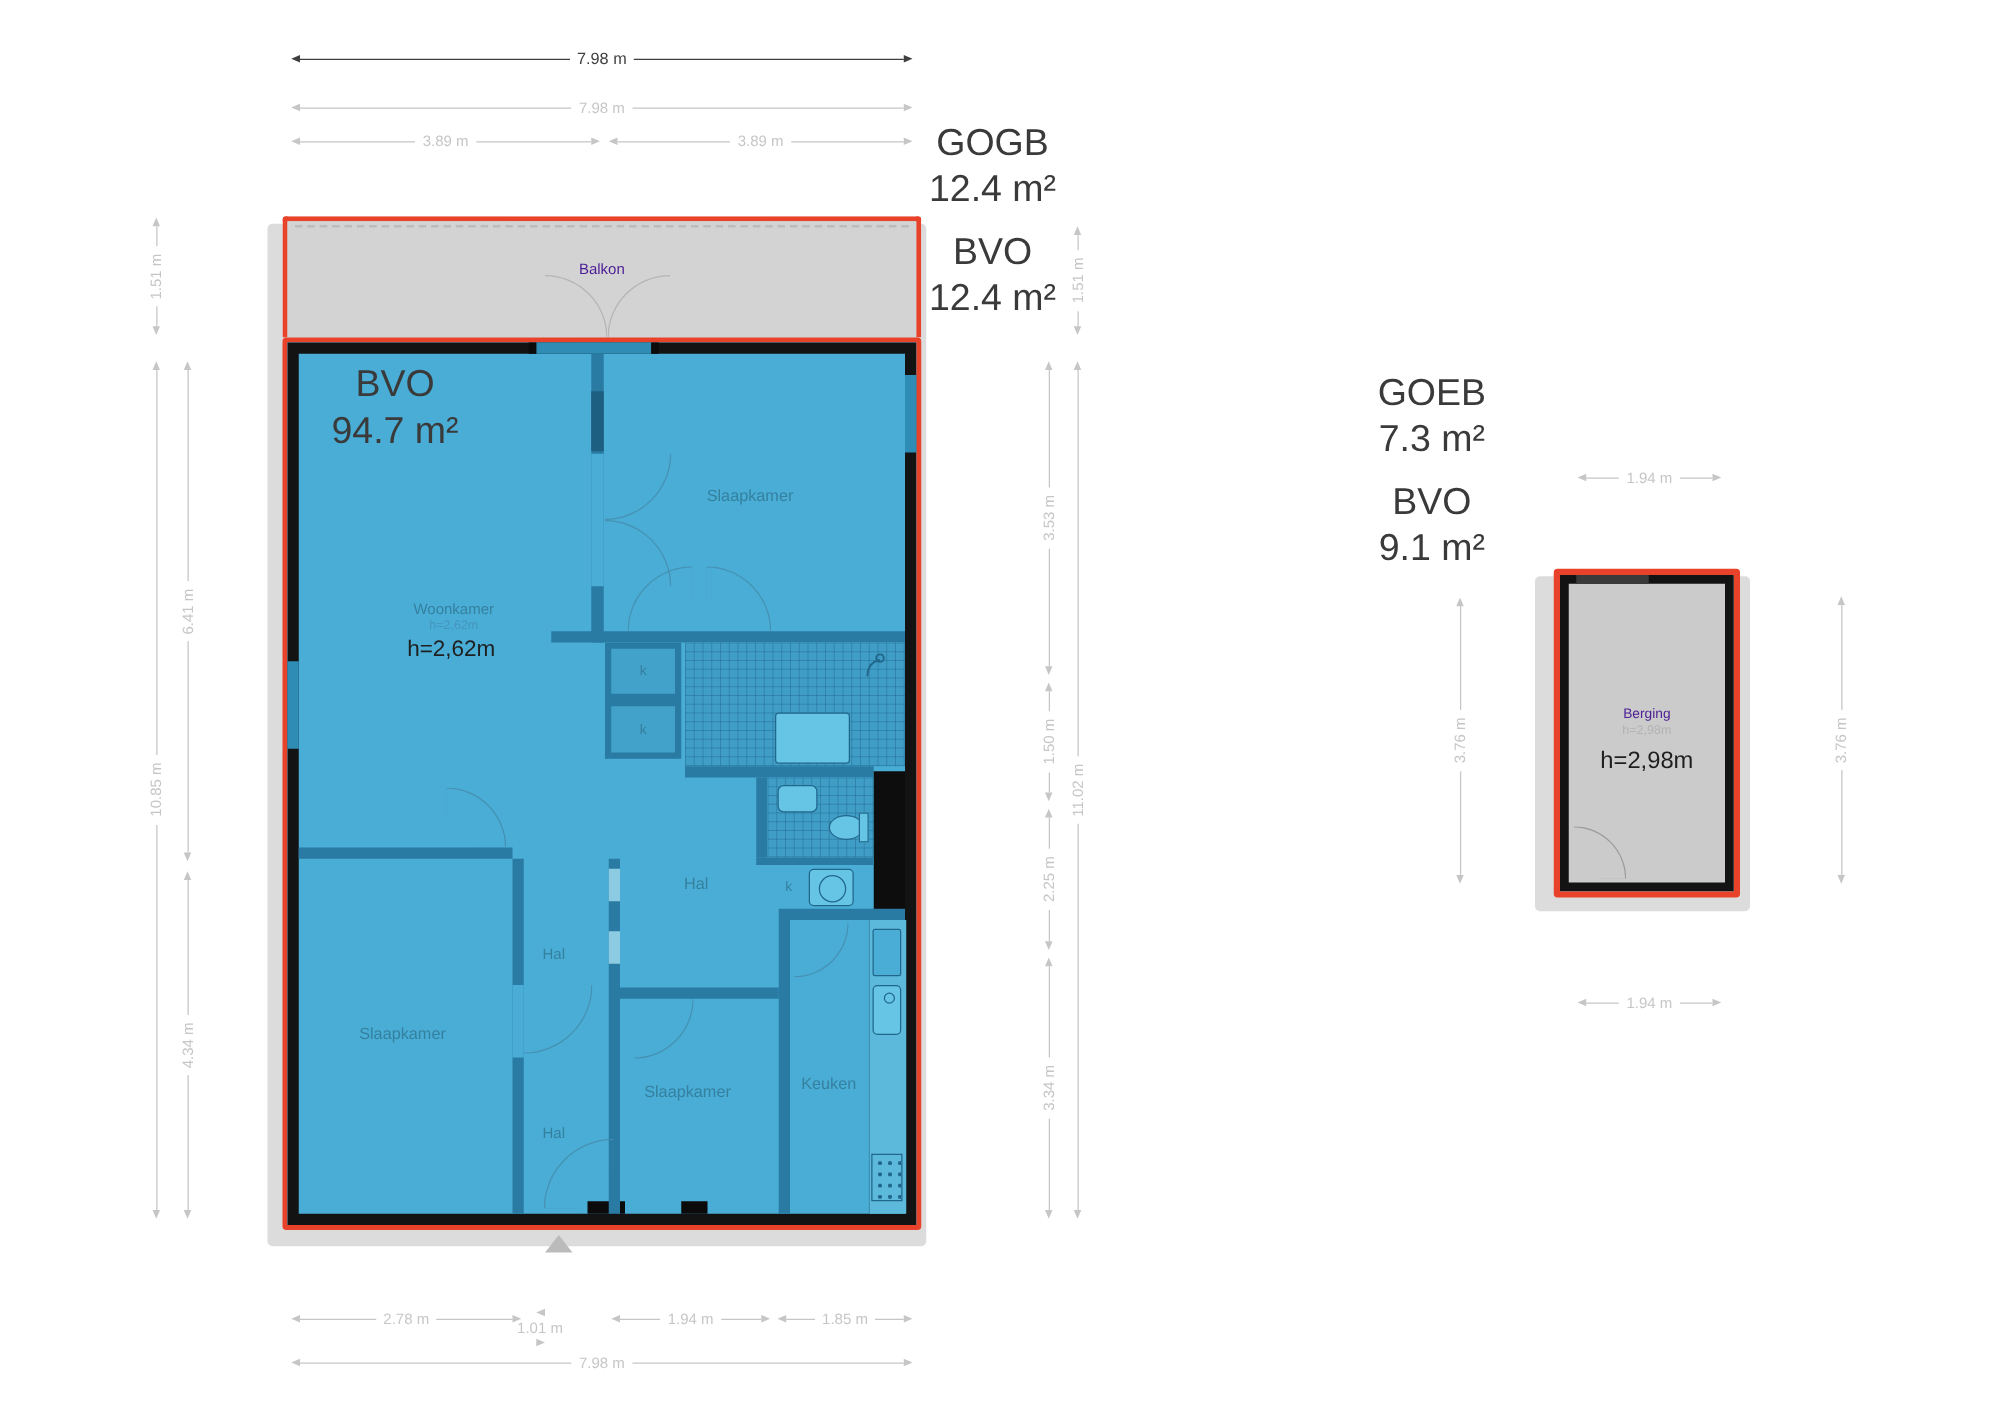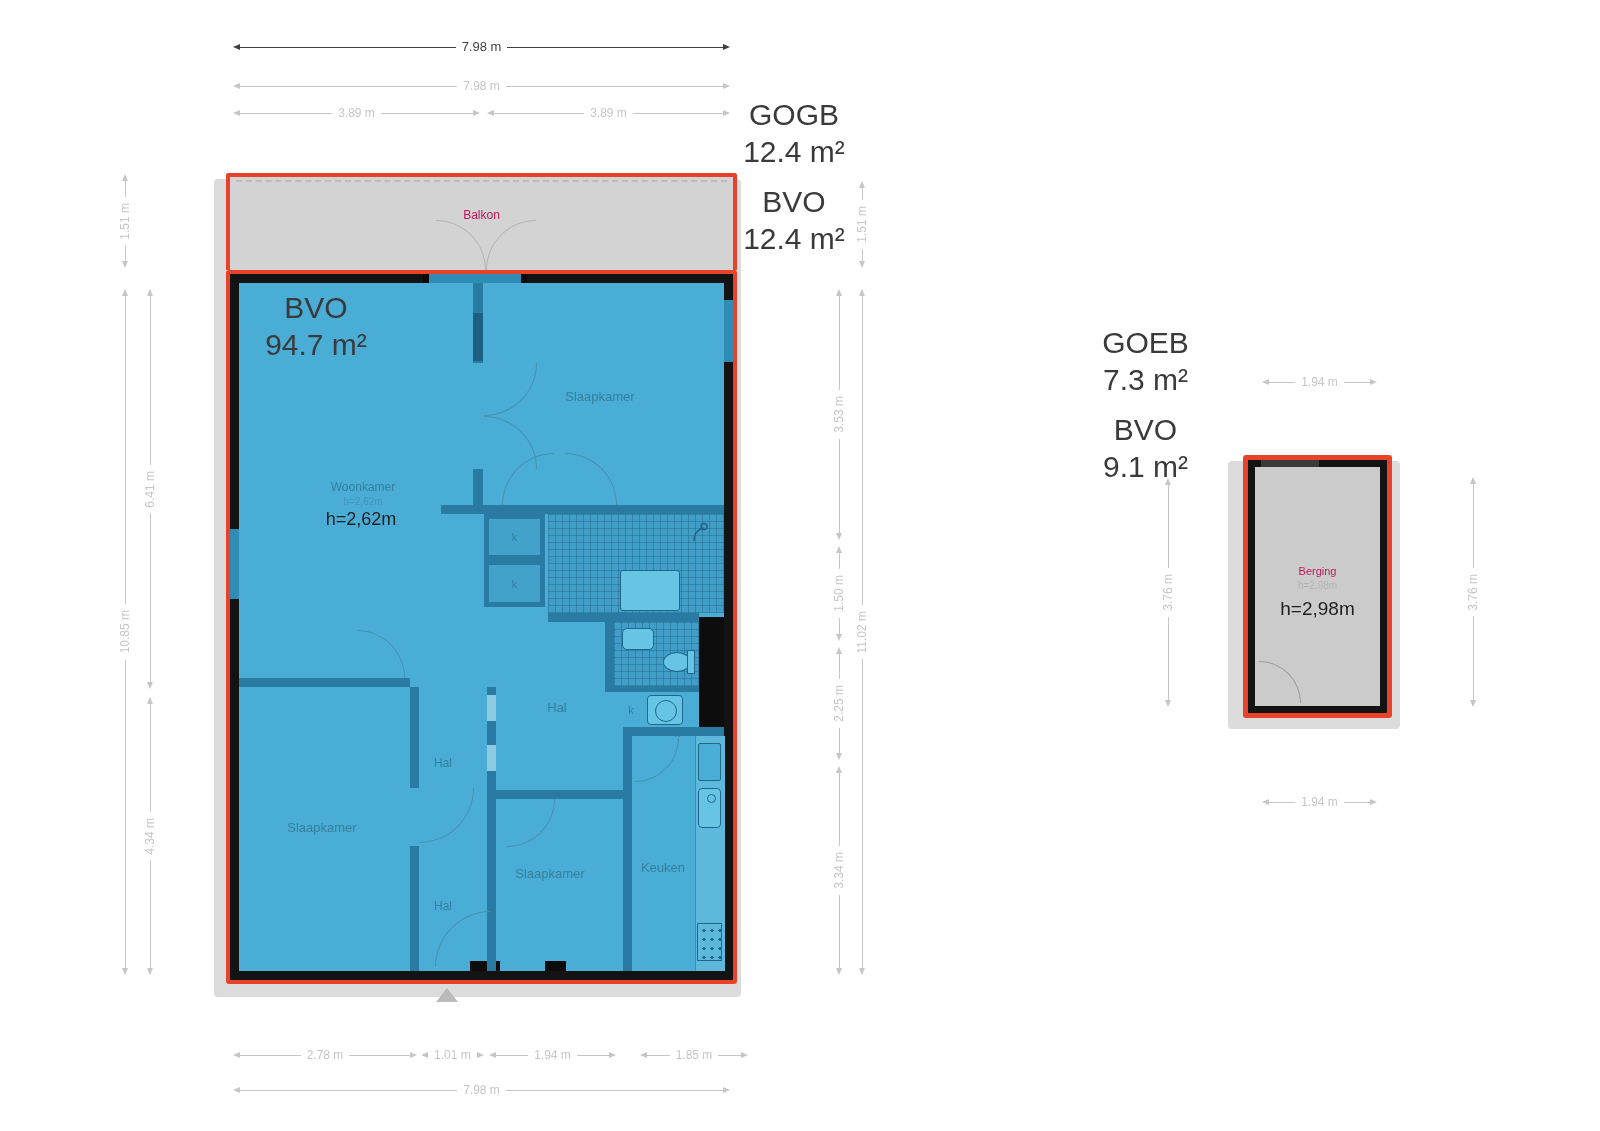--- a/index.html
+++ b/index.html
@@ -24,21 +24,21 @@
   .areas{position:absolute;text-align:center;color:var(--label);font-size:30px;line-height:37px;white-space:nowrap;}
   .areas .pair + .pair{margin-top:13px;}
   
   .backing{position:absolute;background:#dcdcdc;border-radius:4px;}
   .balcony{position:absolute;background:var(--gray);border:4px solid var(--red);border-bottom:none;border-radius:3px 3px 0 0;}
   .plan{position:absolute;border:4px solid var(--red);border-radius:3px;}
   .walls{position:relative;width:100%;height:100%;border:9px solid var(--black);background:var(--blue);box-sizing:border-box;}
   .swalls{position:relative;width:100%;height:100%;border:7px solid var(--black);background:var(--sgray);box-sizing:border-box;}
   .wall{position:absolute;background:var(--wall);}
   .rlbl{position:absolute;transform:translate(-50%,-50%);font-size:13px;color:var(--room);white-space:nowrap;}
-  .glbl{position:absolute;transform:translate(-50%,-50%);font-size:12px;color:#be185d;white-space:nowrap;}
+  .glbl{position:absolute;transform:translate(-50%,-50%);font-size:12px;color:#4c1d95;white-space:nowrap;}
   .klbl{position:absolute;transform:translate(-50%,-50%);font-size:11px;color:var(--room);}
   .hbig{position:absolute;transform:translate(-50%,-50%);font-size:18px;color:#1f1f1f;white-space:nowrap;}
   .hsmall{position:absolute;transform:translate(-50%,-50%);font-size:10px;color:#4695ba;white-space:nowrap;}
   .hsmallg{position:absolute;transform:translate(-50%,-50%);font-size:10px;color:#b3b3b3;white-space:nowrap;}
   .hbigd{position:absolute;transform:translate(-50%,-50%);font-size:19px;color:#1f1f1f;white-space:nowrap;}
   .tiles{position:absolute;background-color:#3f9dc6;
     background-image:linear-gradient(rgba(33,103,140,.45) 1px,transparent 1px),
                      linear-gradient(90deg,rgba(33,103,140,.45) 1px,transparent 1px);
     background-size:7px 7px;}
   .closet{position:absolute;border:5px solid var(--wall);background:#42a2c9;display:flex;align-items:center;justify-content:center;
@@ -280,50 +280,50 @@
       <span class="ar b"></span>
   </div>
 
   <div class="dimh" style="left:233px;top:1047px;width:184px;">
     <span class="ar l"></span>
       <span class="ln"></span>
     <span class="lbl">2.78 m</span>
     <span class="ln"></span>
       <span class="ar r"></span>
   </div>
-  <div class="dimh" style="left:421px;top:1047px;width:62px;">
+  <div class="dimh" style="left:401px;top:1047px;width:62px;flex-direction:column;">
     <span class="ar l"></span>
       <span class="ln"></span>
     <span class="lbl">1.01 m</span>
     <span class="ln"></span>
       <span class="ar r"></span>
   </div>
   <div class="dimh" style="left:489px;top:1047px;width:127px;">
     <span class="ar l"></span>
       <span class="ln"></span>
     <span class="lbl">1.94 m</span>
     <span class="ln"></span>
       <span class="ar r"></span>
   </div>
-  <div class="dimh" style="left:640px;top:1047px;width:108px;">
+  <div class="dimh" style="left:622px;top:1047px;width:108px;">
     <span class="ar l"></span>
       <span class="ln"></span>
     <span class="lbl">1.85 m</span>
     <span class="ln"></span>
       <span class="ar r"></span>
   </div>
   <div class="dimh" style="left:233px;top:1082px;width:497px;">
     <span class="ar l"></span>
       <span class="ln"></span>
     <span class="lbl">7.98 m</span>
     <span class="ln"></span>
       <span class="ar r"></span>
   </div>
 
-  <div class="areas" style="left:1078px;top:324px;width:135px;">
+  <div class="areas" style="left:1078px;top:296px;width:135px;">
     <div class="pair">
       <div>GOEB</div>
       <div>7.3 m²</div>
     </div>
     <div class="pair">
       <div>BVO</div>
       <div>9.1 m²</div>
     </div>
   </div>
 

